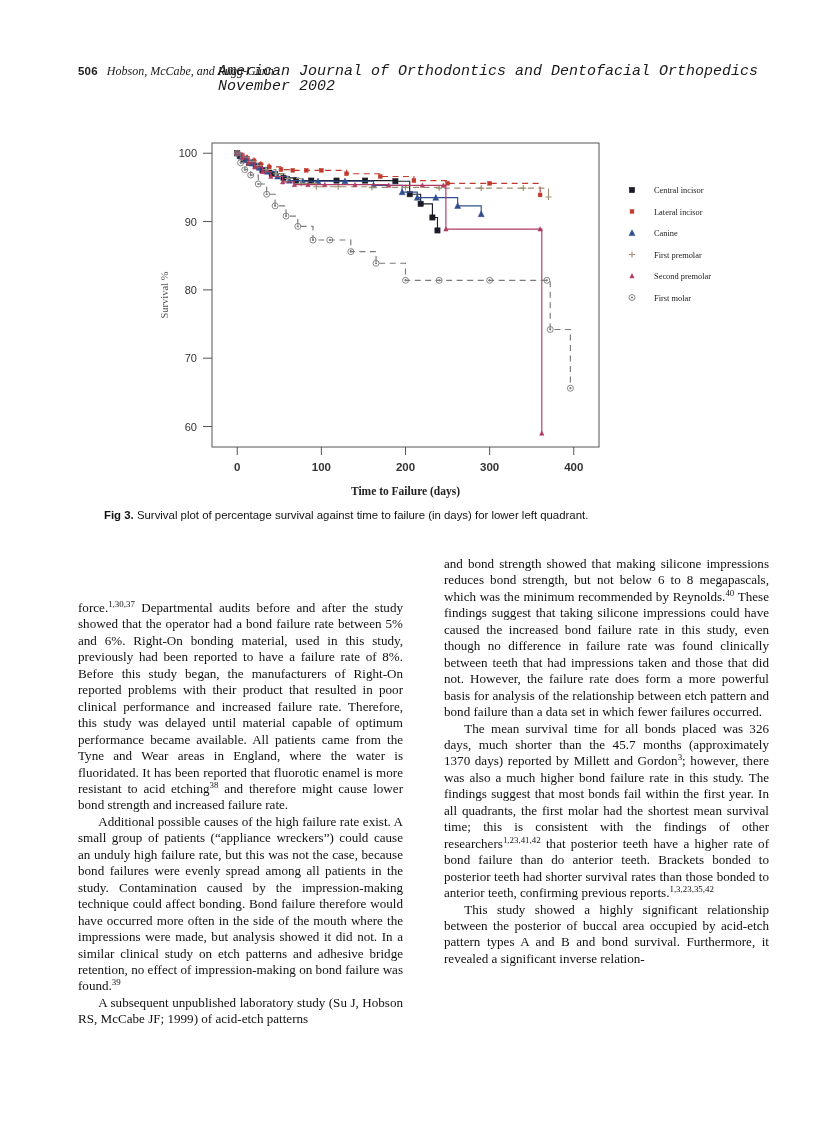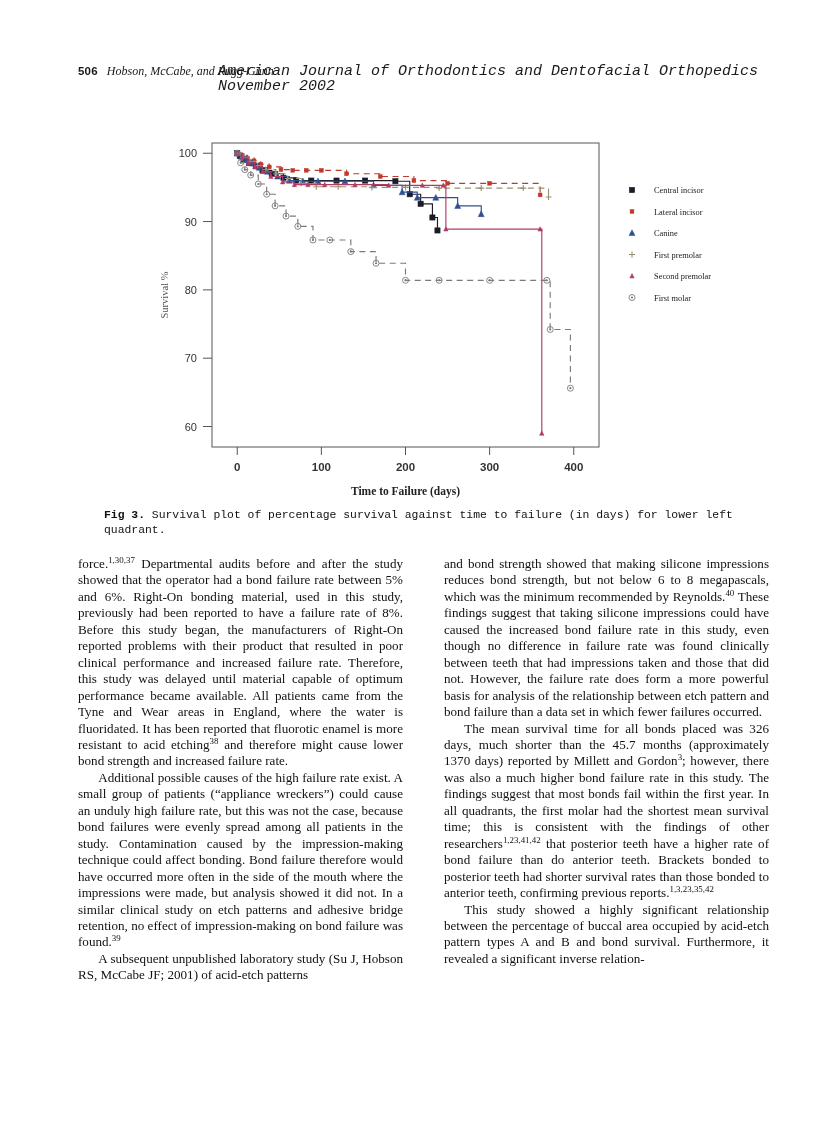--- a/index.html
+++ b/index.html
@@ -69,41 +69,41 @@
     width: 680px;
     height: 400px;
   }
   .chart-svg { display: block; }
 
   .fig-caption {
     position: absolute;
     left: 104px;
     top: 508px;
     width: 640px;
-    font-family: Liberation Mono, monospace;
+    font-family: Liberation Sans, sans-serif;
     font-size: 11.4px;
     line-height: 15px;
     color: #111;
   }
   .fig-caption b { font-weight: bold; }
 
   
   .col {
     position: absolute;
     top: 556px;
     width: 325px;
     font-size: 13.1px;
     line-height: 16.45px;
     text-align: justify;
     text-justify: inter-word;
     color: #111;
     font-family: "Liberation Serif", serif;
     hyphens: manual;
   }
-  .col-left  { left: 78px; }
+  .col-left  { left: 78px; margin-top: 44px; }
   .col-right { left: 444px; }
 
   .col p { margin: 0; }
   .col p + p { text-indent: 1.55em; }
 
   sup {
     font-size: 0.68em;
     vertical-align: super;
     line-height: 0;
   }
@@ -358,21 +358,21 @@
   </div>
 
   <div class="fig-caption">
     <b>Fig 3.</b>
     <span>Survival plot of percentage survival against time to failure (in days) for lower left quadrant.</span>
   </div>
 
   <div class="col col-left">
       <p>force.<sup>1,30,37</sup> Departmental audits before and after the study showed that the operator had a bond failure rate between 5% and 6%. Right-On bonding material, used in this study, previously had been reported to have a failure rate of 8%. Before this study began, the manufacturers of Right-On reported problems with their product that resulted in poor clinical performance and increased failure rate. Therefore, this study was delayed until material capable of optimum performance became available. All patients came from the Tyne and Wear areas in England, where the water is fluoridated. It has been reported that fluorotic enamel is more resistant to acid etching<sup>38</sup> and therefore might cause lower bond strength and increased failure rate.</p>
       <p>Additional possible causes of the high failure rate exist. A small group of patients (“appliance wreckers”) could cause an unduly high failure rate, but this was not the case, because bond failures were evenly spread among all patients in the study. Contamination caused by the impression-making technique could affect bonding. Bond failure therefore would have occurred more often in the side of the mouth where the impressions were made, but analysis showed it did not. In a similar clinical study on etch patterns and adhesive bridge retention, no effect of impression-making on bond failure was found.<sup>39</sup></p>
-      <p>A subsequent unpublished laboratory study (Su J, Hobson RS, McCabe JF; 2001) of acid-etch patterns</p>
+      <p>A subsequent unpublished laboratory study (Su J, Hobson RS, McCabe JF; 1999) of acid-etch patterns</p>
     </div>
   <div class="col col-right">
       <p>and bond strength showed that making silicone impressions reduces bond strength, but not below 6 to 8 megapascals, which was the minimum recommended by Reynolds.<sup>40</sup> These findings suggest that taking silicone impressions could have caused the increased bond failure rate in this study, even though no difference in failure rate was found clinically between teeth that had impressions taken and those that did not. However, the failure rate does form a more powerful basis for analysis of the relationship between etch pattern and bond failure than a data set in which fewer failures occurred.</p>
       <p>The mean survival time for all bonds placed was 326 days, much shorter than the 45.7 months (approximately 1370 days) reported by Millett and Gordon<sup>3</sup>; however, there was also a much higher bond failure rate in this study. The findings suggest that most bonds fail within the first year. In all quadrants, the first molar had the shortest mean survival time; this is consistent with the findings of other researchers<sup>1,23,41,42</sup> that posterior teeth have a higher rate of bond failure than do anterior teeth. Brackets bonded to posterior teeth had shorter survival rates than those bonded to anterior teeth, confirming previous reports.<sup>1,3,23,35,42</sup></p>
-      <p>This study showed a highly significant relationship between the percentage of buccal area occupied by acid-etch pattern types A and B and bond survival. Furthermore, it revealed a significant inverse relation-</p>
+      <p>This study showed a highly significant relationship between the posterior of buccal area occupied by acid-etch pattern types A and B and bond survival. Furthermore, it revealed a significant inverse relation-</p>
     </div>
 
 </div>
 
 </body></html>

